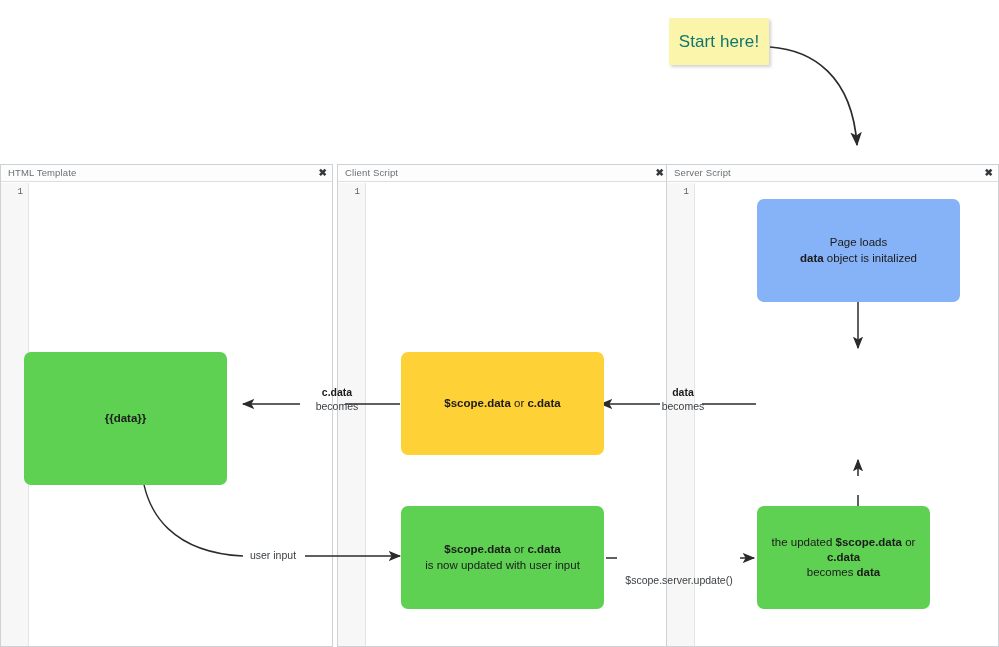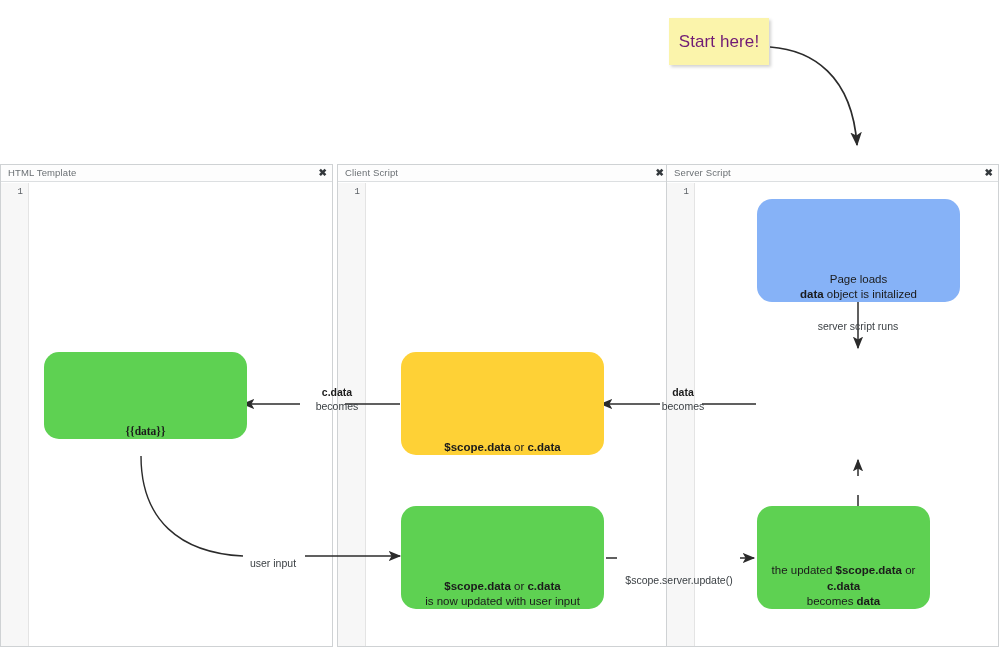--- a/index.html
+++ b/index.html
@@ -24,21 +24,21 @@
     width: 100px;
     height: 47px;
     background: #fbf4ab;
     box-shadow: 2px 2px 3px rgba(0,0,0,0.18);
     display: flex;
     align-items: center;
     justify-content: center;
   }
   #sticky-note .note-text {
     font-size: 17px;
-    color: #701a75;
+    color: #0f766e;
     letter-spacing: .1px;
     white-space: nowrap;
   }
 
   
   #editor-area {
     position: absolute;
     left: 0px;
     top: 164px;
     width: 826px;
@@ -117,23 +117,23 @@
     position: absolute;
     left: 0; top: 0;
     width: 999px;
     height: 647px;
     pointer-events: none;
   }
   #diagram-svg { position:absolute; left:0; top:0; }
 
   .node {
     position: absolute;
-    border-radius: 15px;
+    border-radius: 7px;
     display: flex;
-    align-items: flex-end;
+    align-items: center;
     justify-content: center;
     text-align: center;
     box-sizing: border-box;
     color: #1b1b1b;
     line-height: 1.32;
     pointer-events: auto;
   }
   .node .node-text { padding: 0 10px; font-size: 11.5px; }
   .node.blue  { background: #86b2f7; }
   .node.yellow{ background: #fed136; }
@@ -231,56 +231,53 @@
     </div>
   </div>
 
 
   <div class="node yellow" style="left:401px; top:352px; width:203px; height:103px;">
     <div class="node-text">
       <b>$scope.data</b><span> or </span><b>c.data</b>
     </div>
   </div>
 
-  <div class="node green" style="left:44px; top:352px; width:203px; height:87px;font-family:Liberation Serif, serif;">
+  <div class="node green" style="left:24px; top:352px; width:203px; height:133px;">
     <div class="node-text">
       <b>{{data}}</b>
     </div>
   </div>
 
   <div class="node green" style="left:757px; top:506px; width:173px; height:103px;">
     <div class="node-text">
       <span>the updated </span><b>$scope.data</b><span> or </span><b>c.data</b><br>
       <span>becomes </span><b>data</b>
     </div>
   </div>
 
   <div class="node green" style="left:401px; top:506px; width:203px; height:103px;">
     <div class="node-text">
       <b>$scope.data</b><span> or </span><b>c.data</b><br>
       <span>is now updated with user input</span>
     </div>
   </div>
 
-  <div class="edge-label" style="left:758px; top:320px; width:200px;">
-    <span>server script runs</span>
-  </div>
 
   <div class="edge-label" style="left:643px; top:386px; width:80px;">
     <span class="ln-strong">data</span><br>
     <span>becomes</span>
   </div>
 
   <div class="edge-label" style="left:297px; top:386px; width:80px;">
     <span class="ln-strong">c.data</span><br>
     <span>becomes</span>
   </div>
 
 
   <div class="edge-label" style="left:613px; top:551px; width:132px;margin-top:23px;">
     <span>$scope.server.update()</span>
   </div>
 
-  <div class="edge-label" style="left:242px; top:549px; width:62px;margin-top:8px;">
+  <div class="edge-label" style="left:242px; top:549px; width:62px;">
     <span>user input</span>
   </div>
 
 </div>
 
 </body></html>

